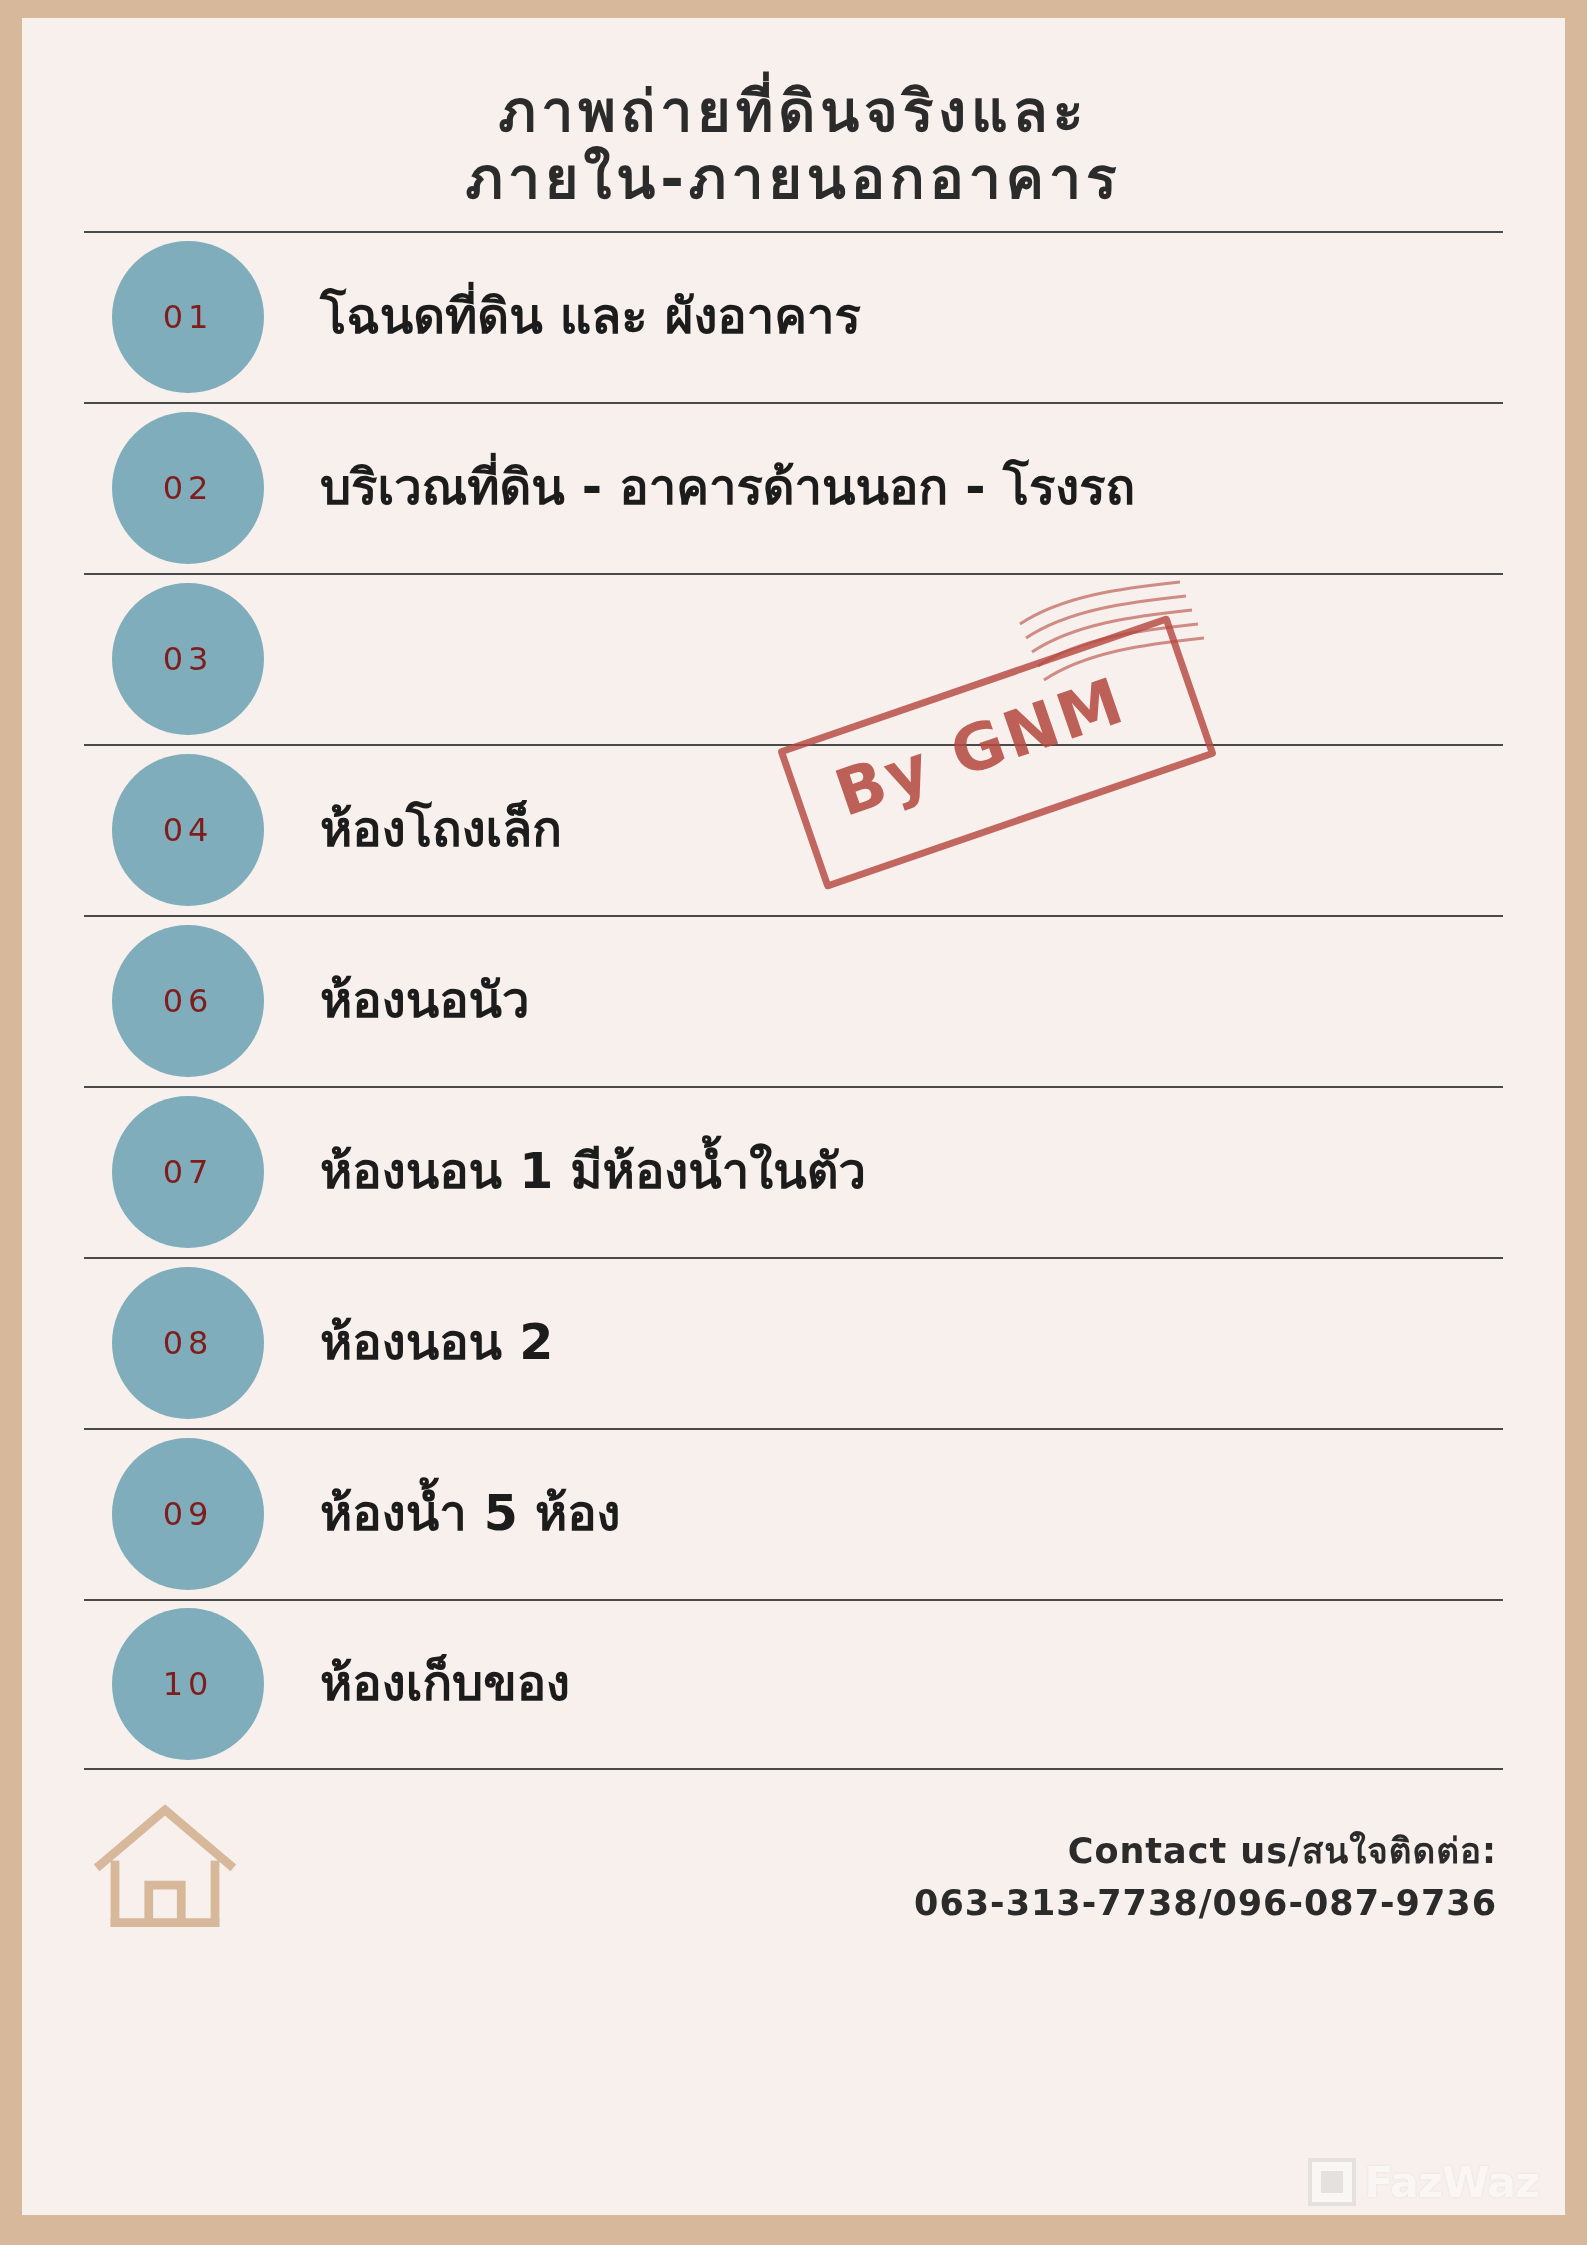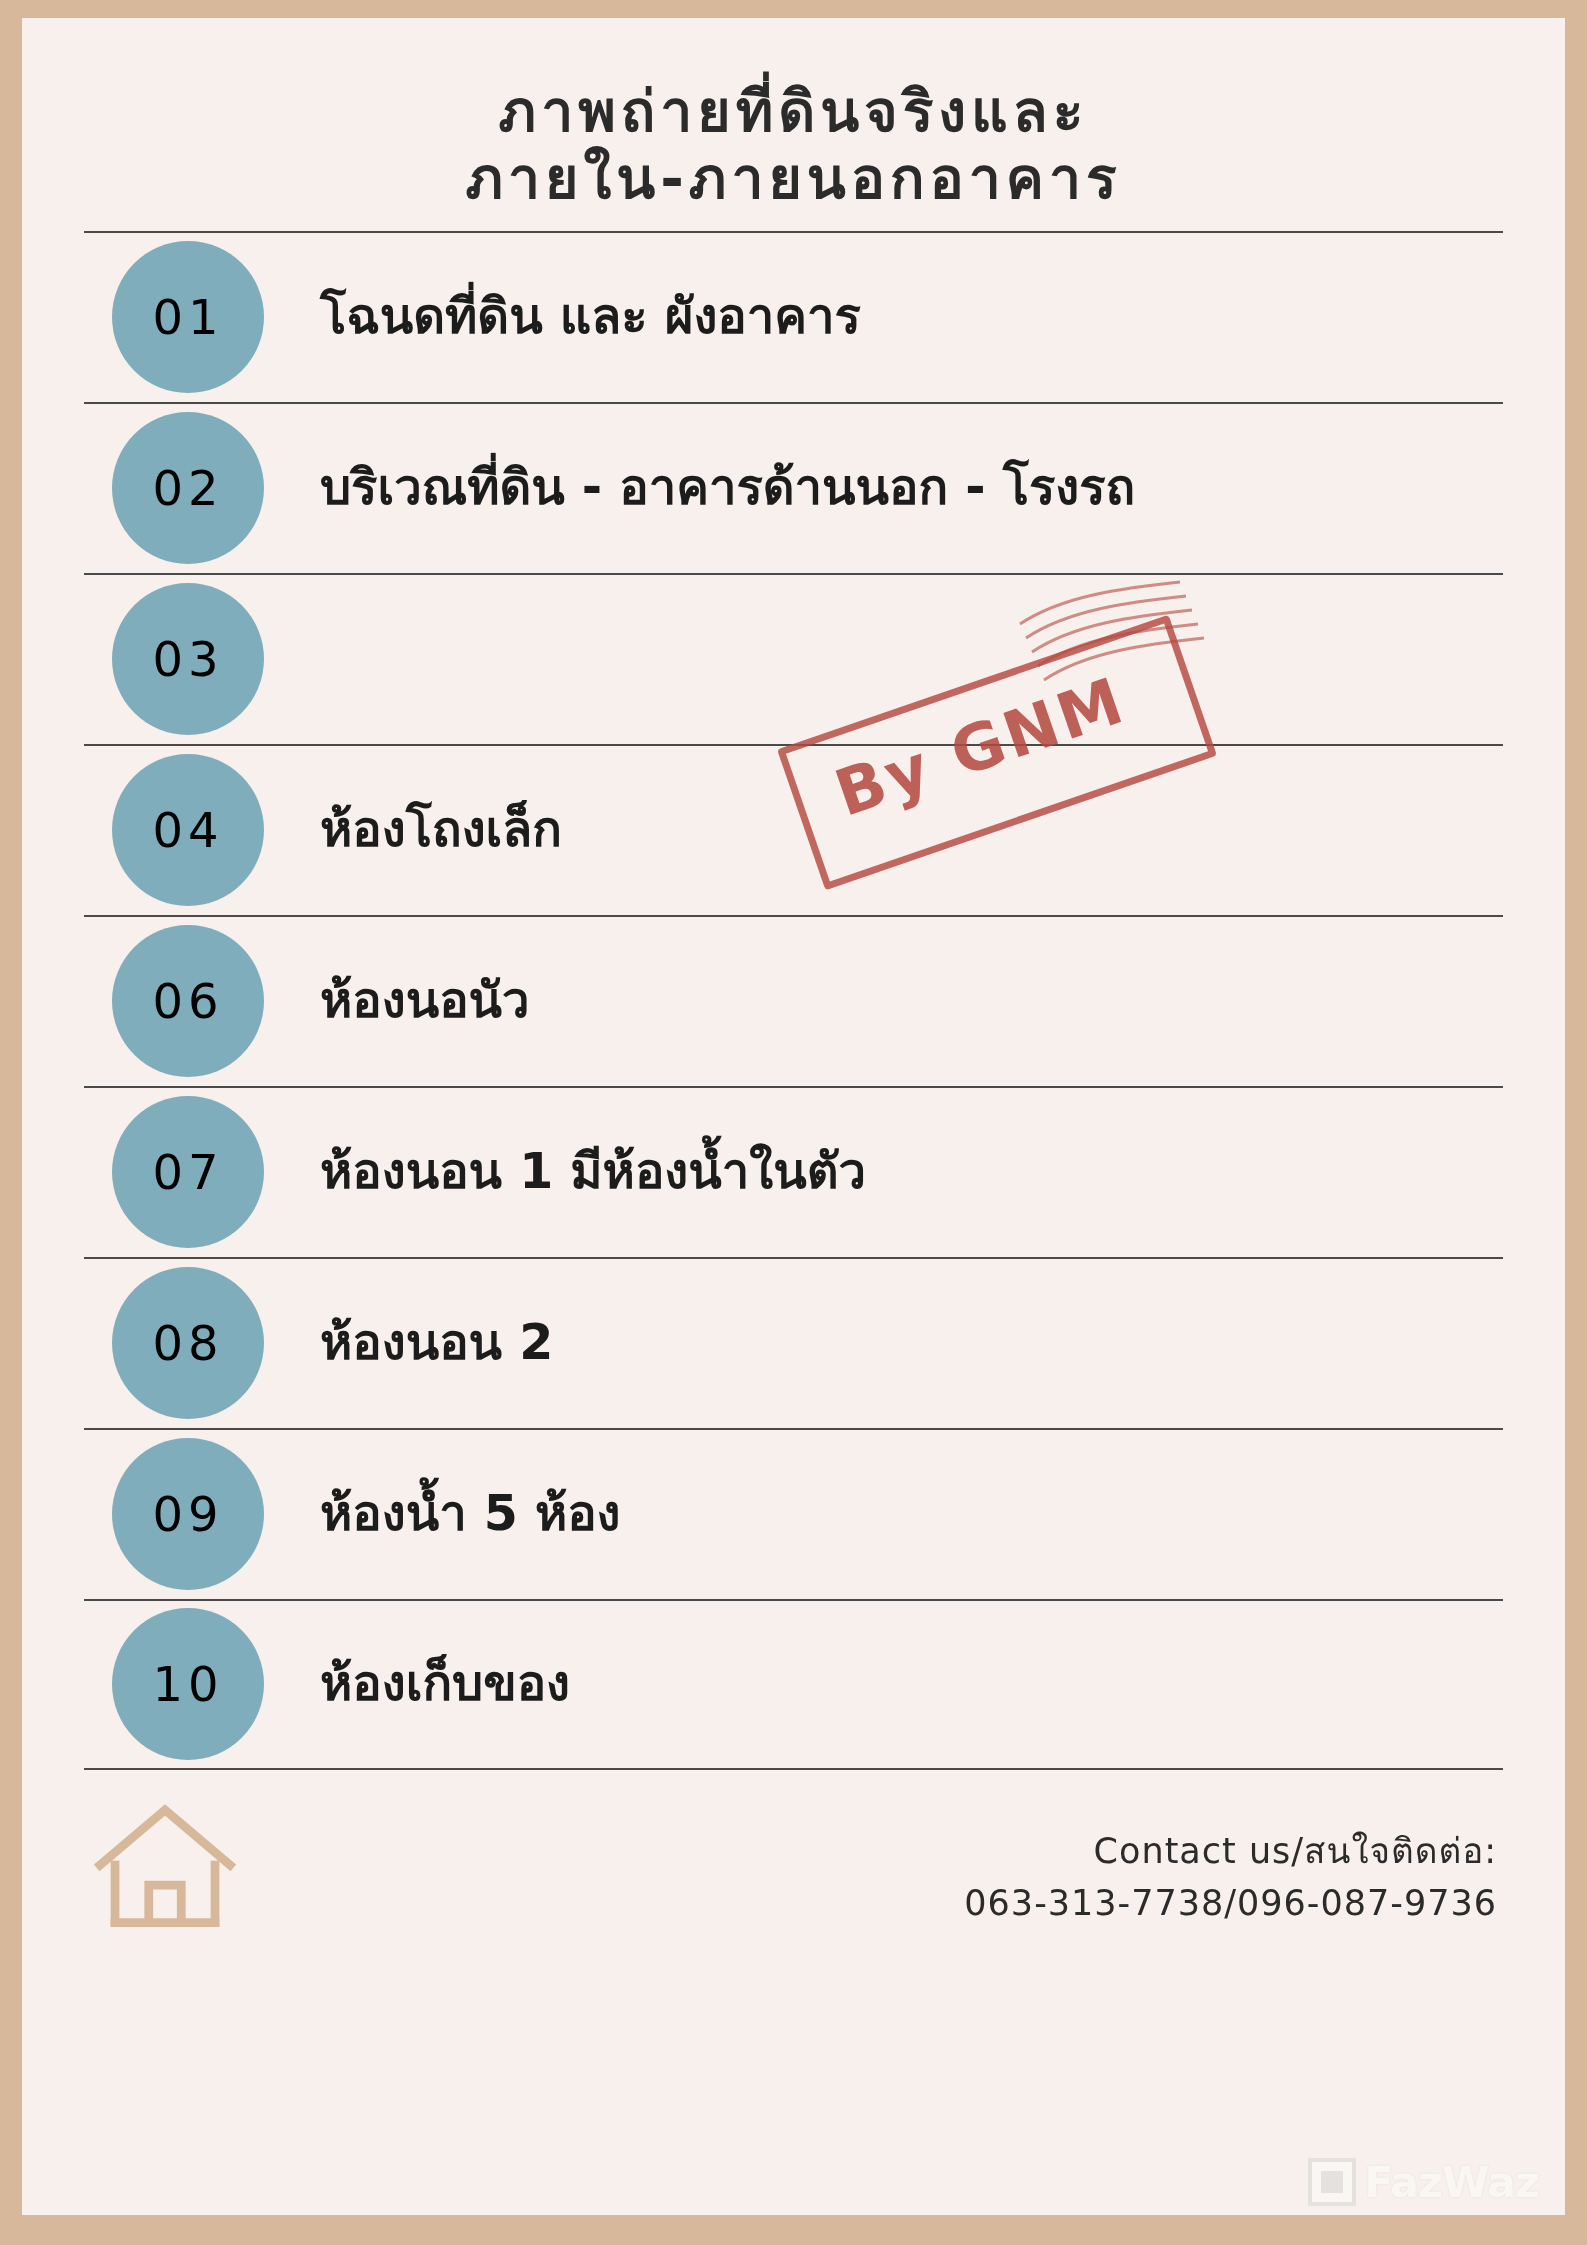--- a/index.html
+++ b/index.html
@@ -54,25 +54,25 @@
   }
   .row:last-child {
     border-bottom: 2px solid #4a4a4a;
   }
   .badge {
     flex: 0 0 auto;
     width: 152px;
     height: 152px;
     border-radius: 50%;
     background: #7fadbb;
-    color: #000000;
+    color: #7f1d1d;
     display: flex;
     align-items: center;
     justify-content: center;
-    font-size: 48px;
+    font-size: 32px;
     letter-spacing: 5px;
     margin-left: 28px;
     font-weight: 400;
   }
   .row-label {
     flex: 1 1 auto;
     margin-left: 56px;
     font-size: 49px;
     color: #1c1c1c;
     font-weight: 700;
@@ -89,20 +89,21 @@
   .house-icon {
     width: 150px;
     height: 130px;
   }
   .contact {
     text-align: right;
     color: #2b2b2b;
     font-size: 35px;
     line-height: 1.5;
     letter-spacing: 1px;
+    font-weight: bold;
   }
   .stamp {
     position: absolute;
     left: 740px;
     top: 560px;
     width: 460px;
     height: 300px;
     pointer-events: none;
   }
   .stamp-box {

